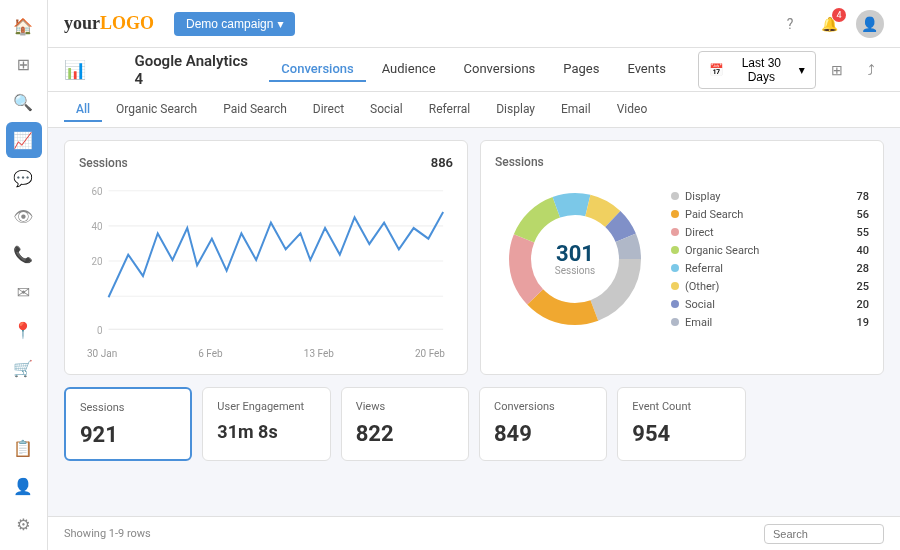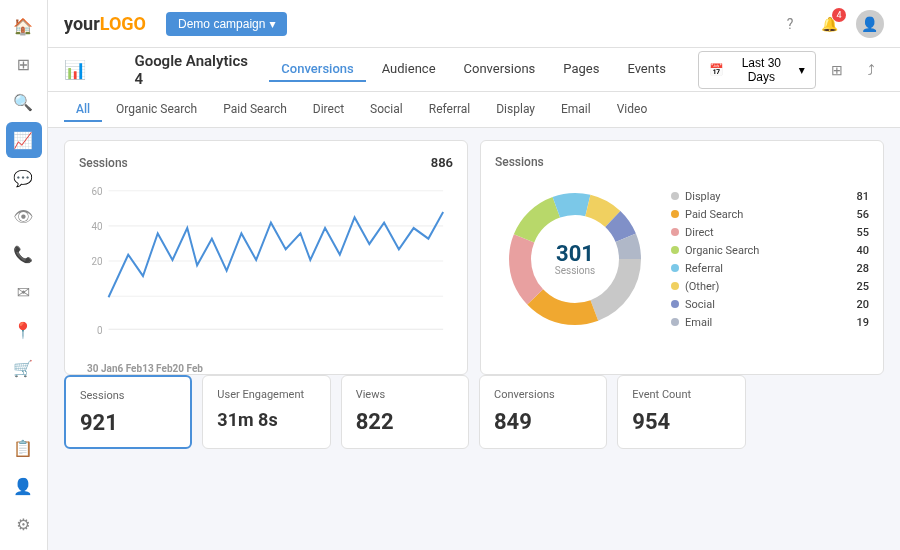--- a/index.html
+++ b/index.html
@@ -52,20 +52,21 @@
     .logo-area {
       display: flex;
       align-items: center;
       gap: 8px;
       margin-right: 8px;
     }
     .logo-text {
       font-size: 18px;
       font-weight: 700;
       color: #333;
+      font-family: Liberation Serif, serif;
     }
     .logo-text span { color: #f90; }
     .demo-btn {
       background: #4a90d9;
       color: #fff;
       border: none;
       border-radius: 4px;
       padding: 5px 12px;
       font-size: 12px;
       cursor: pointer;
@@ -189,20 +190,21 @@
       font-weight: 500;
     }
 
     
     .dashboard {
       flex: 1;
       overflow-y: auto;
       padding: 12px 16px;
       display: flex;
       flex-direction: column;
+      gap: 12px;
     }
 
     
     .charts-row {
       display: grid;
       grid-template-columns: 1fr 1fr;
       gap: 12px;
     }
 
     .card {
@@ -233,24 +235,23 @@
     .line-chart-container {
       position: relative;
       height: 180px;
     }
     .line-chart-svg {
       width: 100%;
       height: 160px;
     }
     .chart-labels {
       display: flex;
-      justify-content: flex-start;
+      justify-content: space-between;
       padding: 0 8px;
-      margin-top: 20px;
-      font-weight: bold;
+      margin-top: 5px;
     }
     .chart-label {
       font-size: 10px;
       color: #999;
     }
 
     
     .donut-card {
       display: flex;
       gap: 16px;
@@ -490,21 +491,21 @@
             </svg>
             <div class="donut-center">
               <div class="donut-number">301</div>
               <div class="donut-label">Sessions</div>
             </div>
           </div>
           <div class="donut-legend">
             <div class="legend-item">
               <div class="legend-dot" style="background:#c8c8c8"></div>
               <span class="legend-name">Display</span>
-              <span class="legend-value">81</span>
+              <span class="legend-value">78</span>
             </div>
             <div class="legend-item">
               <div class="legend-dot" style="background:#f0a830"></div>
               <span class="legend-name">Paid Search</span>
               <span class="legend-value">56</span>
             </div>
             <div class="legend-item">
               <div class="legend-dot" style="background:#e8a0a0"></div>
               <span class="legend-name">Direct</span>
               <span class="legend-value">55</span>
@@ -557,13 +558,17 @@
         <div class="stat-value">849</div>
       </div>
       <div class="stat-card">
         <div class="stat-title">Event Count</div>
         <div class="stat-value">954</div>
       </div>
     </div>
 
   </div>
 
+  <div class="bottom-bar">
+    <span class="bottom-text">Showing 1-9 rows</span>
+    <input class="search-input" type="text" placeholder="Search" style="">
+  </div>
 </div>
 
 </body></html>

